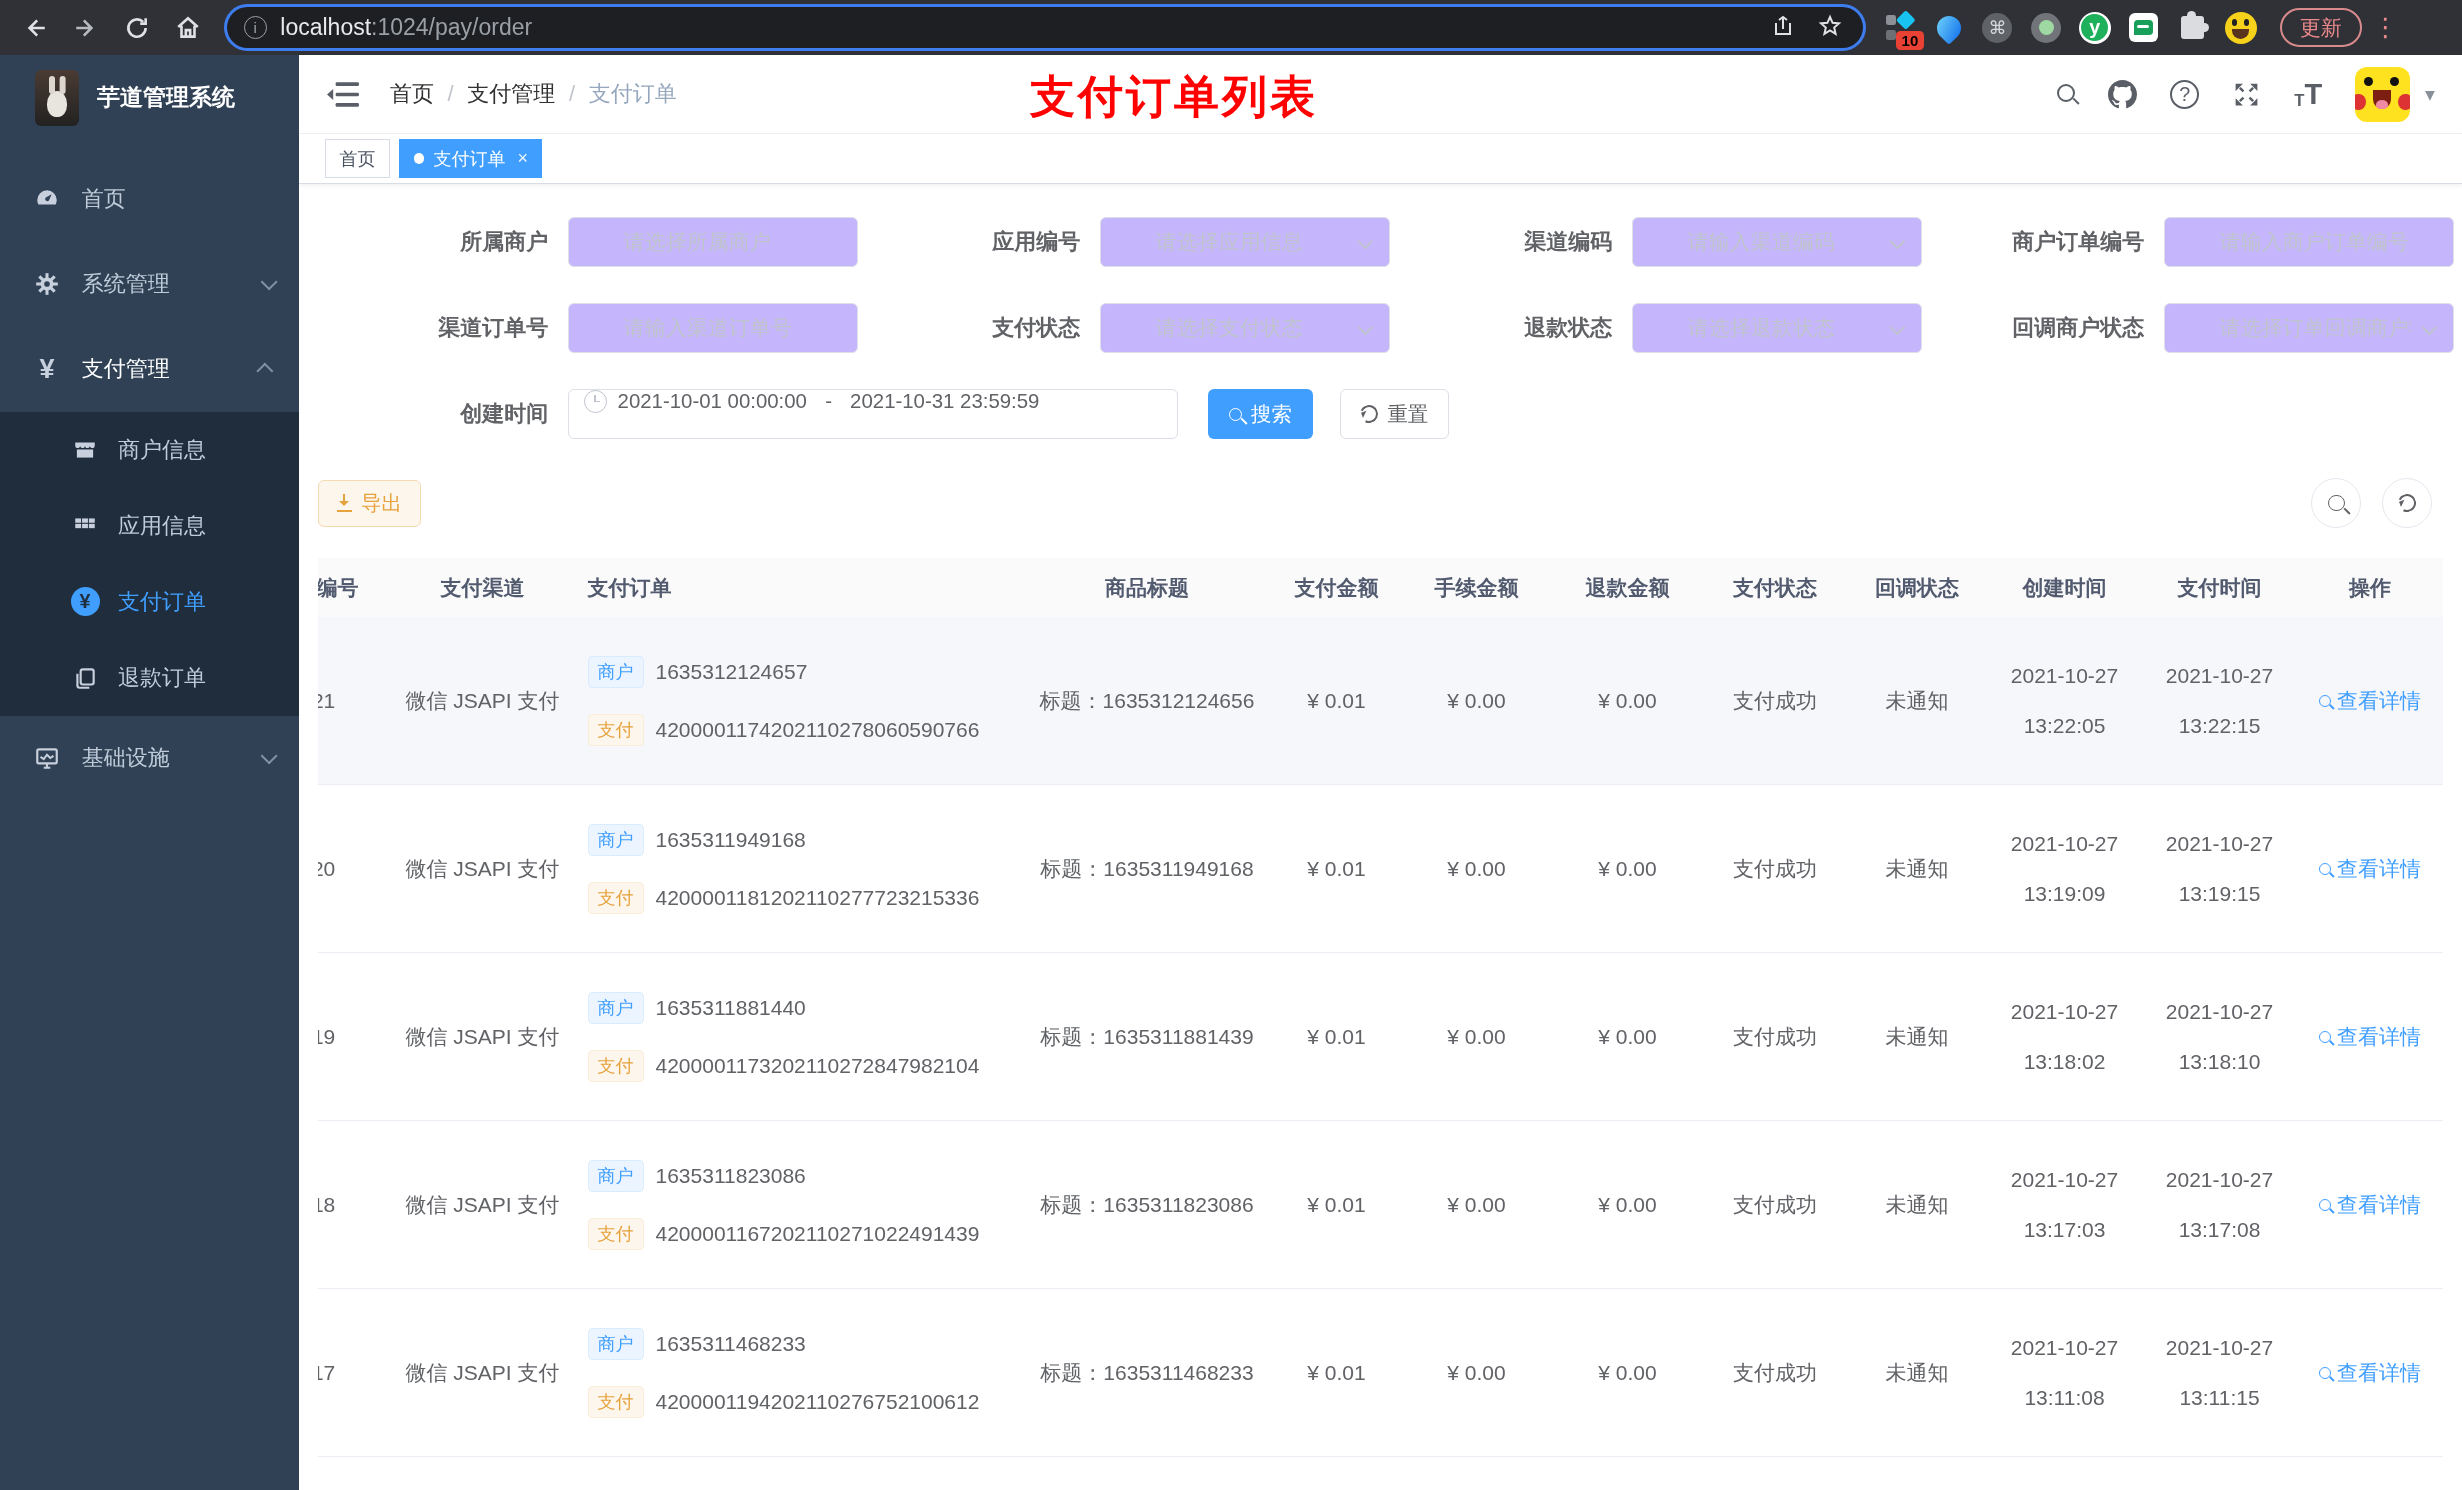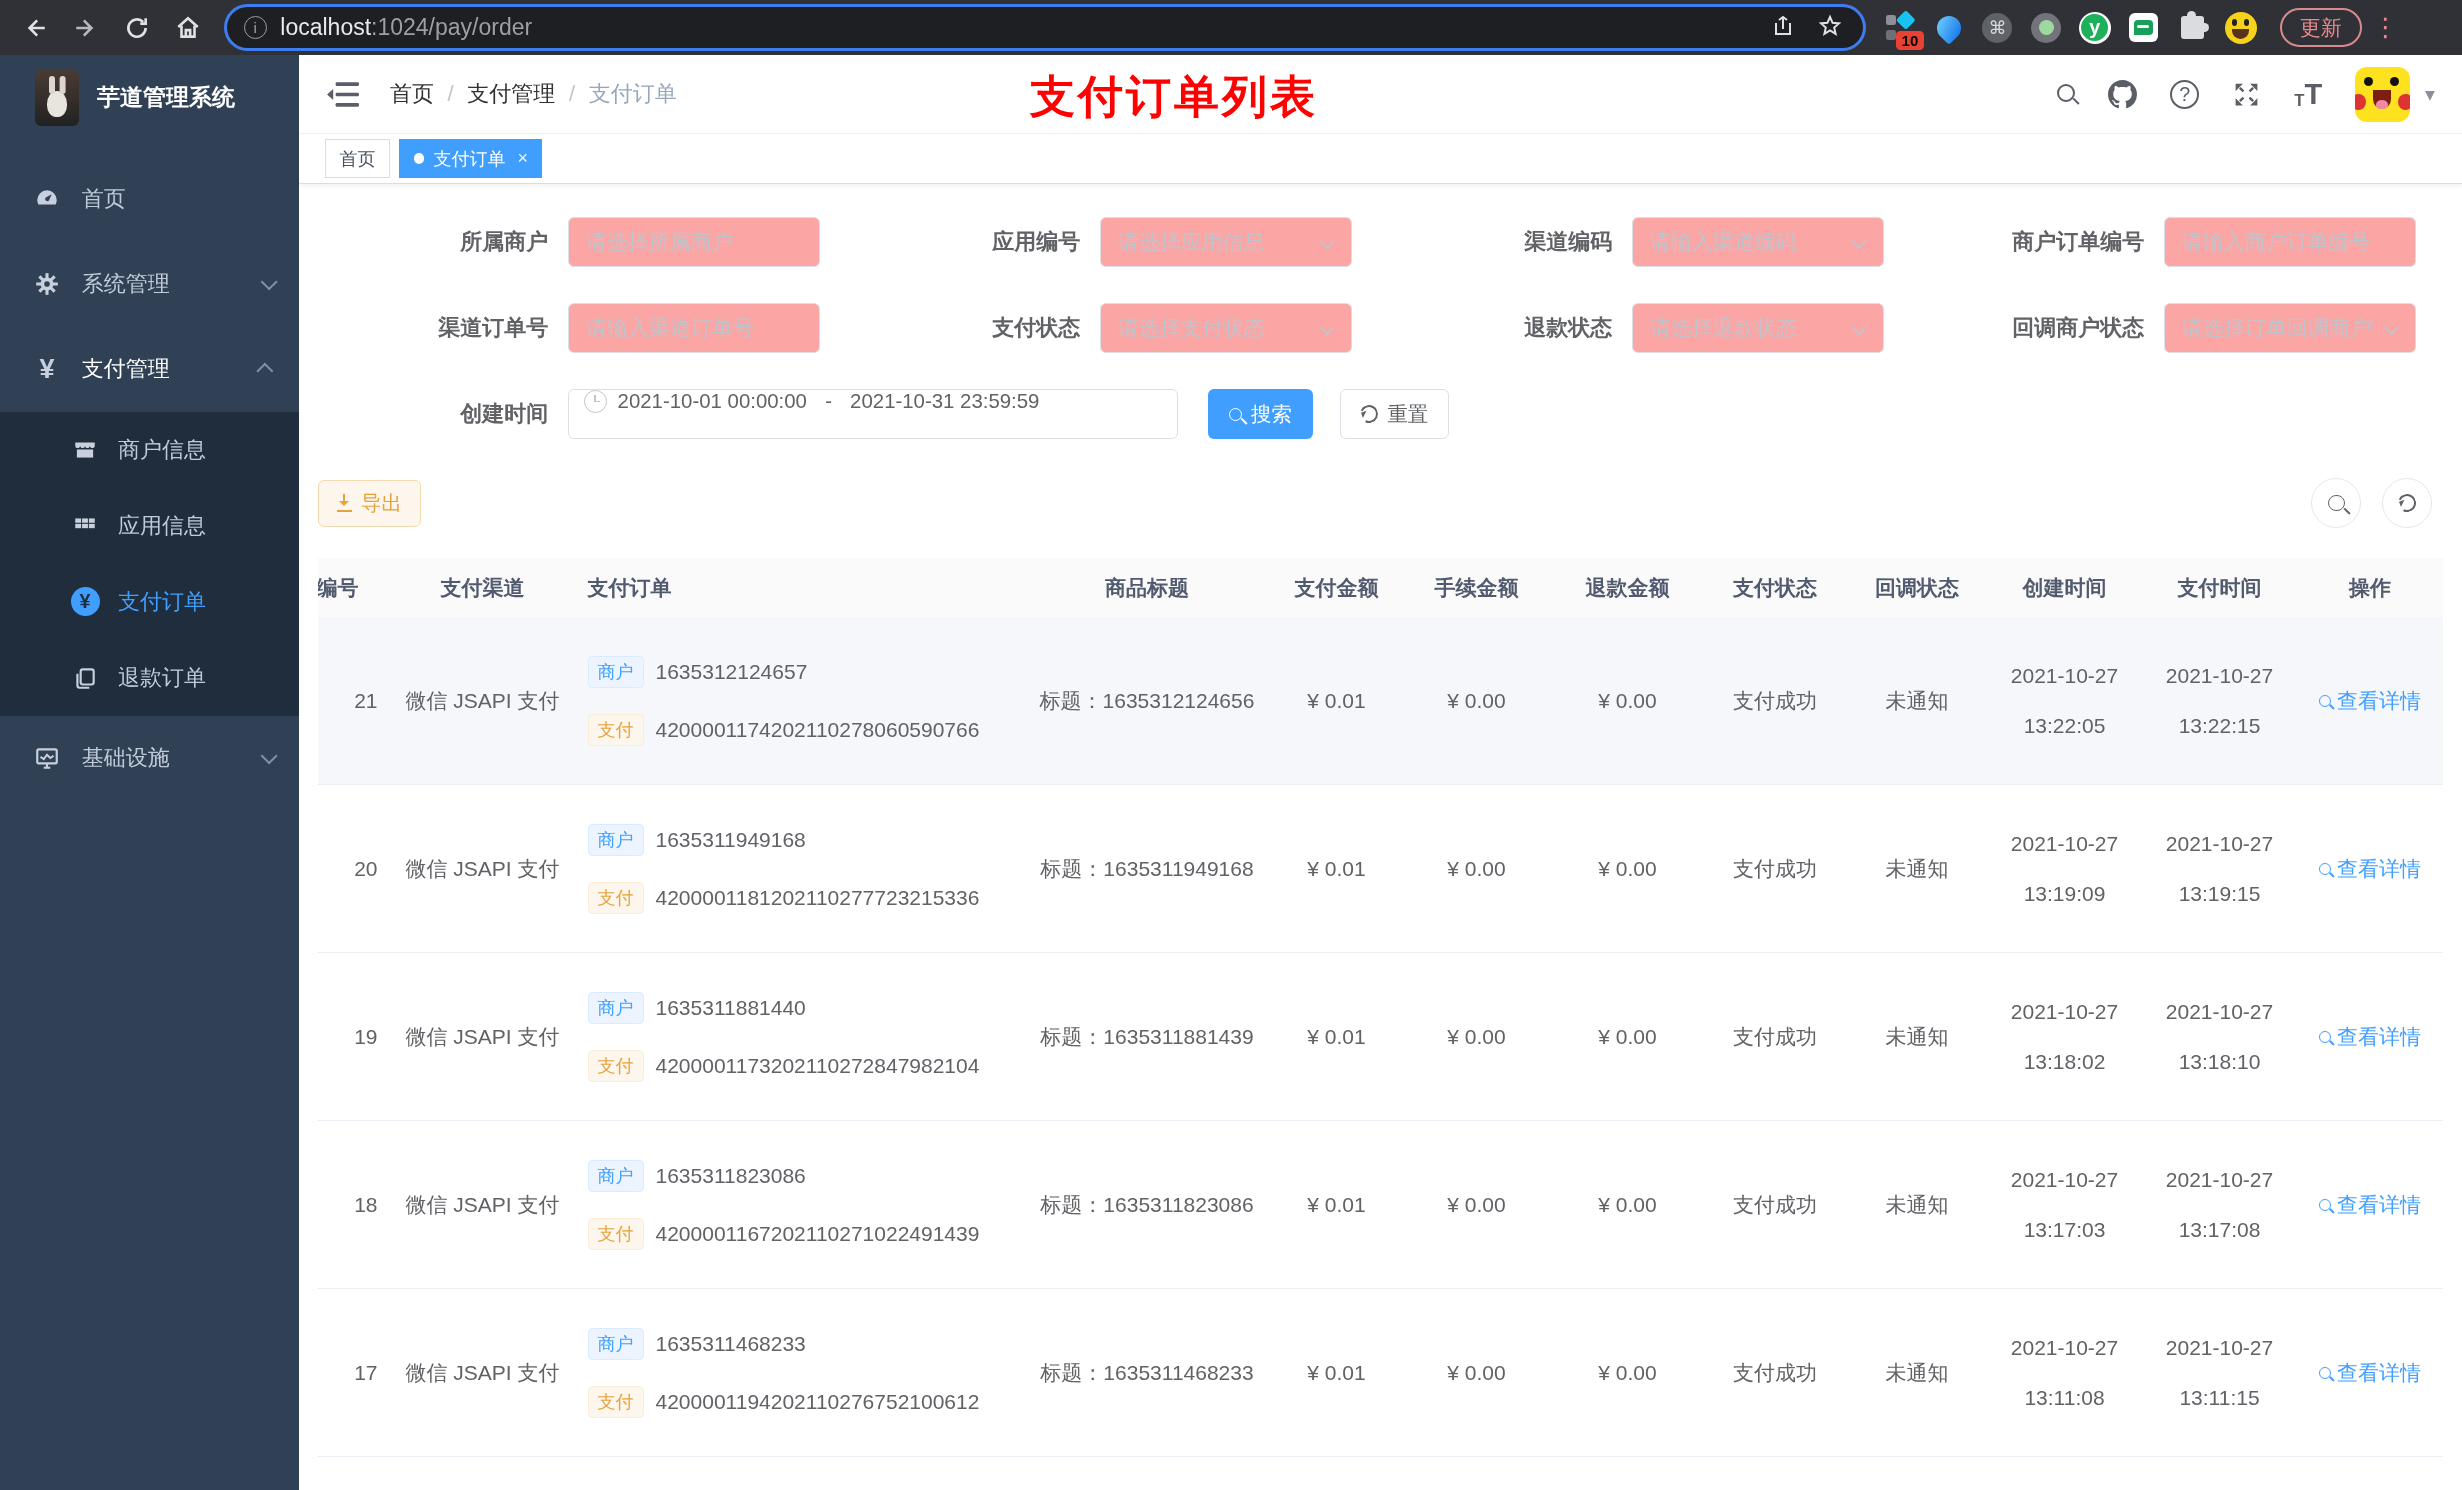--- a/index.html
+++ b/index.html
@@ -100,21 +100,21 @@
   .tag { height:39px; display:flex; align-items:center; padding:0 13.6px; border:0.8px solid #d8dce5; background:#fff;
     font-size:18px; color:#495060; cursor:pointer; }
   .tag.active { background:#409eff; border-color:#409eff; color:#fff; gap:9px; }
   .tag .dot { width:10.6px; height:10.6px; background:#fff; border-radius:50%; }
   .tag .close { font-size:18px; color:#fff; opacity:.9; margin-left:3px; }
 
   
   .content { flex:1; padding:33px 19px 0 19px; overflow:hidden; position:relative; }
   .fgrid { display:grid; grid-template-columns:repeat(4,250px 282px); row-gap:36px; align-items:center; }
   .flabel { font-size:22px; font-weight:bold; color:#606266; text-align:right; padding-right:19.7px; white-space:nowrap; }
-  .finput { position:relative; width:252px; height:50px; border:1.5px solid #dcdfe6; border-radius:6px; background:#fca5a5; display:flex; align-items:center; }
+  .finput { position:relative; width:290px; height:50px; border:1.5px solid #dcdfe6; border-radius:6px; background:#c4b5fd; display:flex; align-items:center;padding-left:38px; }
   .finput input { border:none; outline:none; background:transparent; width:100%; font-size:21px; color:#606266; padding:0 42px 0 16.7px;
     font-family:inherit; }
   .finput input::placeholder { color:#bfc4cc; }
   .sel-caret { position:absolute; right:18px; top:18px; width:10.6px; height:10.6px; border-right:2.3px solid #c0c4cc; border-bottom:2.3px solid #c0c4cc;
     transform:rotate(45deg); }
   .fdate-row { display:flex; align-items:center; margin-top:36px; }
   .fdate-label { width:250px; font-size:22px; font-weight:bold; color:#606266; text-align:right; padding-right:19.7px; }
   .date-input { width:610px; height:50px; border:1.5px solid #dcdfe6; border-radius:6px; display:flex; padding:0 15px;
     font-size:20.4px; color:#606266; gap:10.6px; }
   .clock { width:23px; height:23px; border:1.5px solid #c0c4cc; border-radius:50%; position:relative; flex:0 0 auto; }
@@ -144,21 +144,21 @@
   .table { margin-top:30px; width:100%; overflow:hidden; }
   .trow { display:grid; grid-template-columns:64px 201px 439px 250px 129px 151px 151px 144px 140px 155px 155px 1fr;
     align-items:center; }
   .thead { background:#fafafa; height:59px; font-weight:bold; color:#515a6e; font-size:21px; }
   .th { padding:0 4.5px; text-align:center; white-space:nowrap; }
   .th.left { text-align:left; }
   .th.c-id span { display:inline-block; margin-left:-6px; }
   .tbody-row { height:168px; border-bottom:0.8px solid #ebeef5; font-size:21px; color:#606266; background:#fff; }
   .tbody-row.hover { background:#f5f7fa; }
   .td { padding:0 4.5px; text-align:center; white-space:nowrap; }
-  .td.left { text-align:right; }
+  .td.left { text-align:left; }
   .td.c-id span { display:inline-block; margin-left:-10.6px; }
   .oline { display:flex; align-items:center; margin:9px 0; }
   .oline + .oline { margin-top:26px; }
   .otag { font-size:18px; padding:3px 9px; border-radius:4.5px; margin-right:12px; flex:0 0 auto; }
   .otag.blue { background:#ecf5ff; color:#409eff; border:0.8px solid #d9ecff; }
   .otag.yellow { background:#fdf6ec; color:#e6a23c; border:0.8px solid #faecd8; }
   .onum { color:#606266; }
   .dt-cell div { line-height:33px; }
   .dt-cell div + div { margin-top:16.7px; }
   .detail-link { color:#409eff; display:inline-flex; align-items:center; gap:6px; cursor:pointer; text-decoration:none; font-size:21px; }

